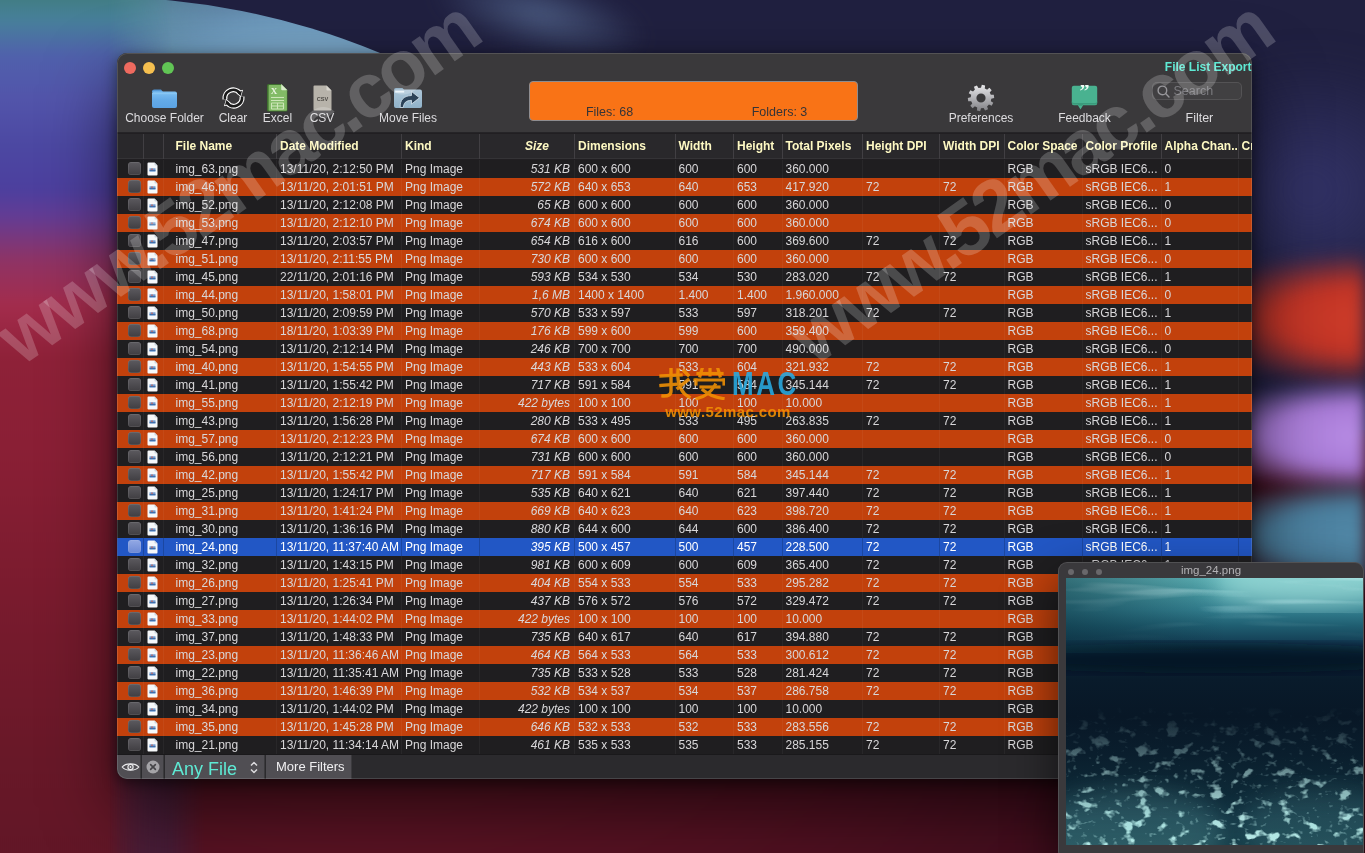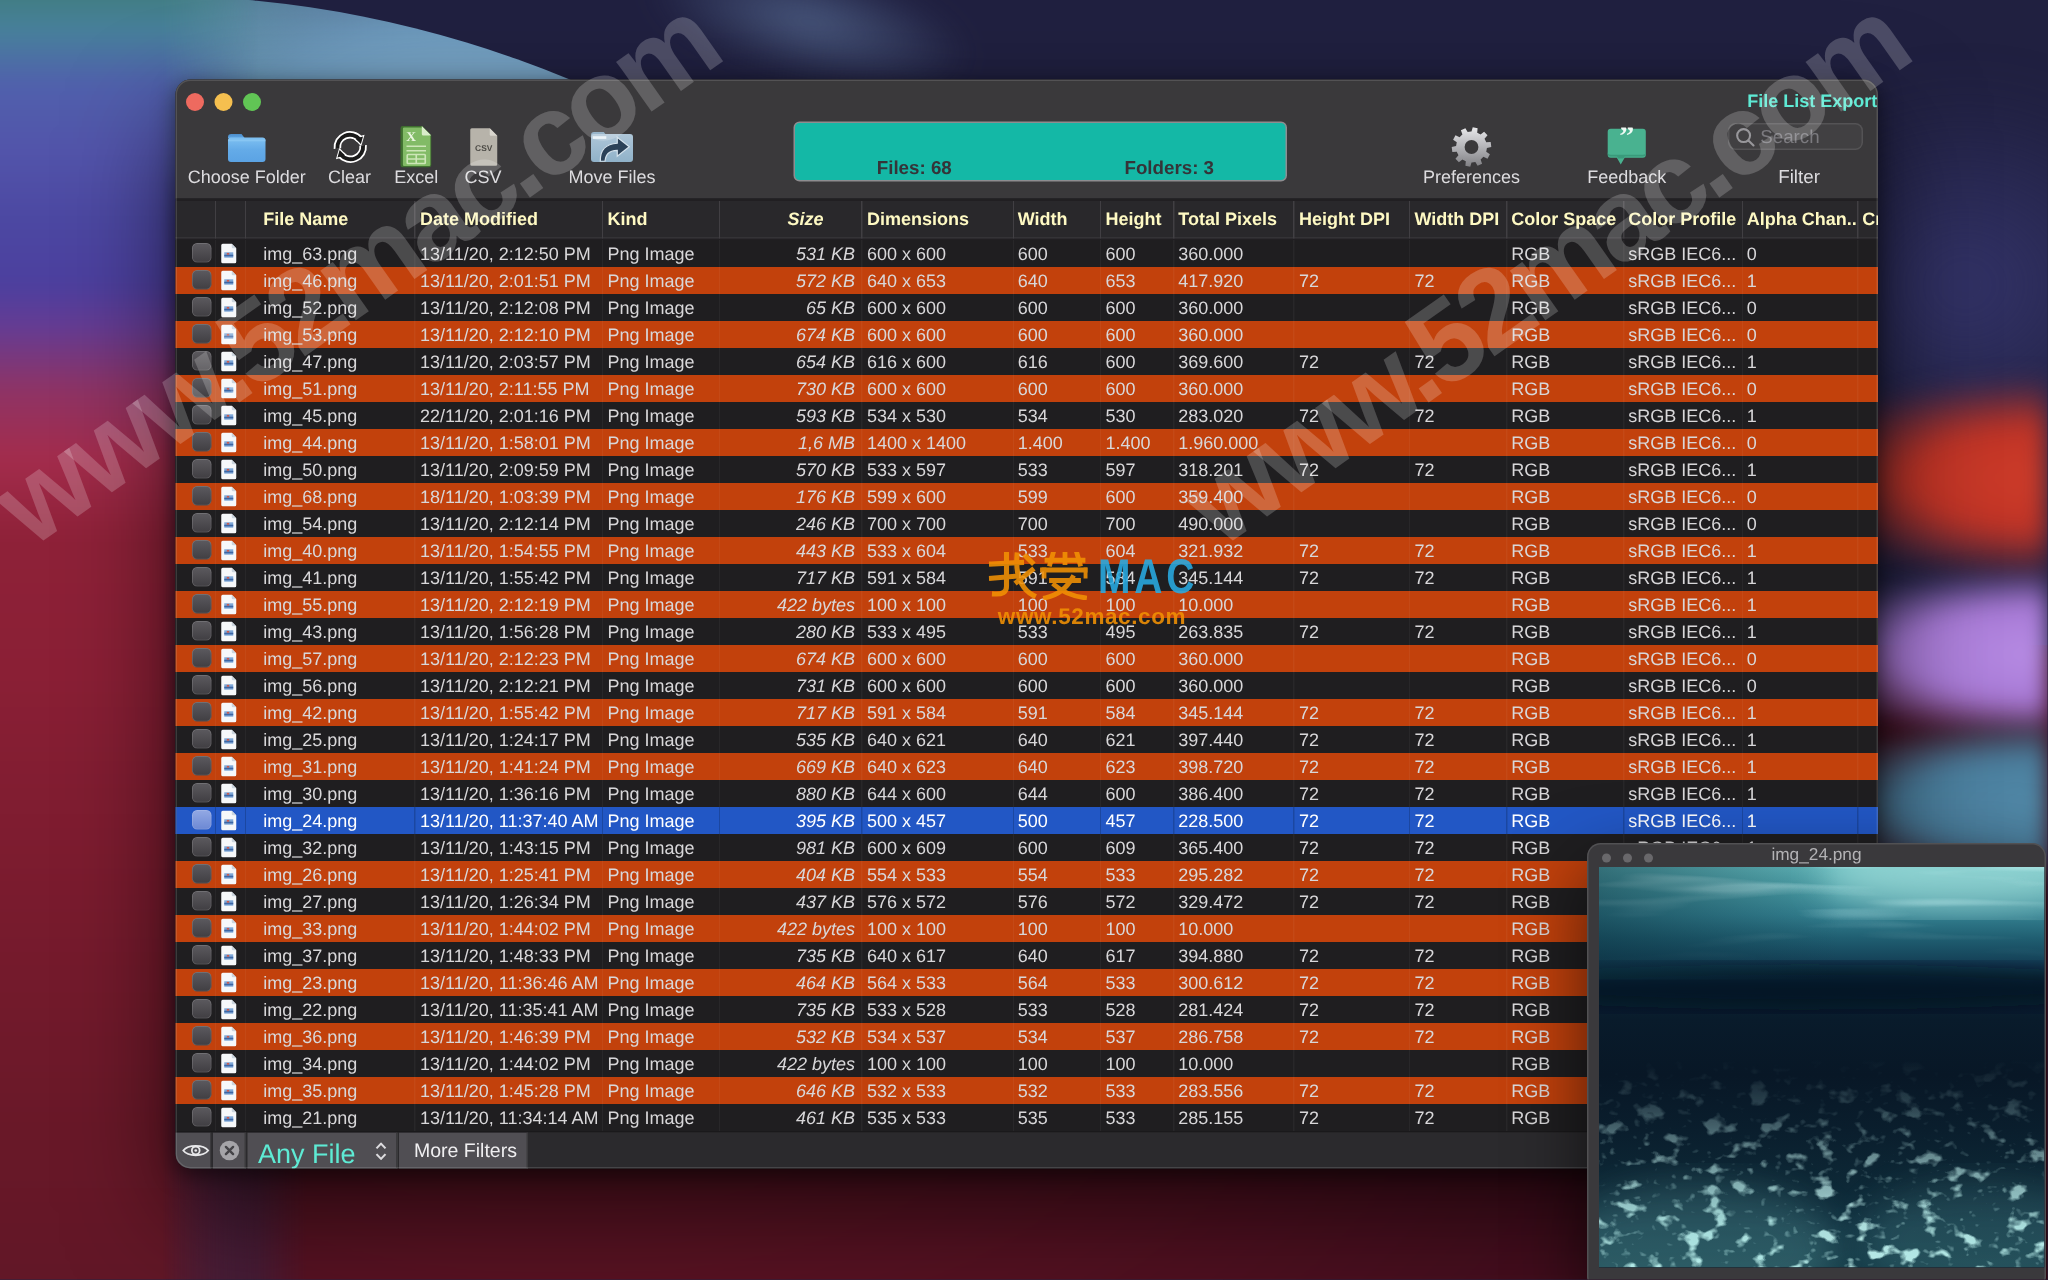--- a/index.html
+++ b/index.html
@@ -45,22 +45,22 @@
 .tbtn{top:31px;text-align:center;color:#dddcdf;font-size:12px;}
 .tbtn .lab{margin-top:0px;}
 .ticon{height:27px;display:flex;align-items:center;justify-content:center;}
 #b-folder{left:1px;width:94px;}
 #b-clear{left:94px;width:45px;}
 #b-excel{left:138.5px;width:45px;}
 #b-csv{left:183px;width:45px;}
 #b-move{left:241.5px;width:100px;}
 #b-pref{left:816px;width:97px;}
 #b-feed{left:930px;width:76px;}
-#countbox{left:412px;top:28px;width:329.5px;height:39.5px;background:#14b8a6;border:1px solid #8e8d90;
- border-radius:4px;color:#353438;font-size:12.5px;font-weight:bold;}
+#countbox{left:412px;top:28px;width:329.5px;height:39.5px;background:#f97316;border:1px solid #8e8d90;
+ border-radius:4px;color:#353438;font-size:12.5px;}
 #countbox .f1{position:absolute;left:0;width:160px;top:23px;text-align:center;}
 #countbox .f2{position:absolute;left:170px;width:160px;top:23px;text-align:center;}
 #search{left:1035px;top:29px;width:90px;height:18px;border-radius:5px;background:rgba(255,255,255,0.04);
  box-shadow:inset 0 0 0 1px rgba(255,255,255,0.10);color:#7b7a7f;font-size:12.5px;}
 #search svg{position:absolute;left:5px;top:2.5px;}
 #search span{position:absolute;left:22px;top:1.5px;}
 #filterlab{left:1069px;top:58px;font-size:12.5px;color:#dddcdf;}
 
 
 .c.cb{width:26.5px;}

